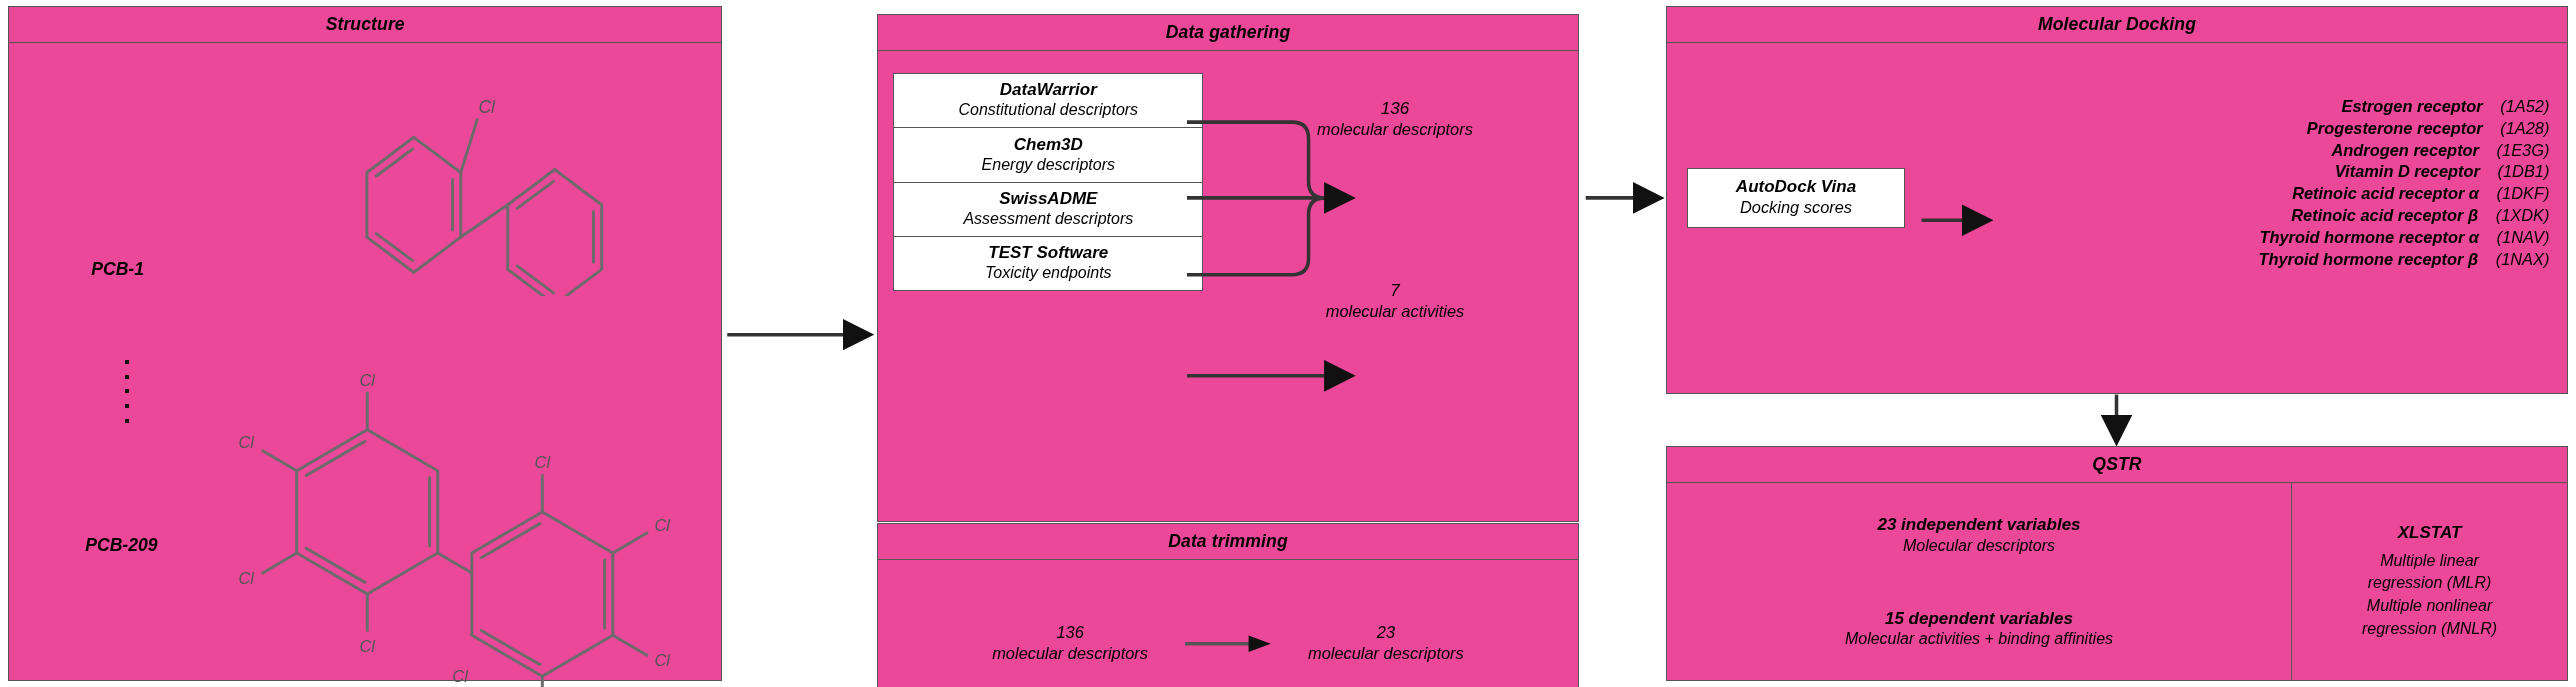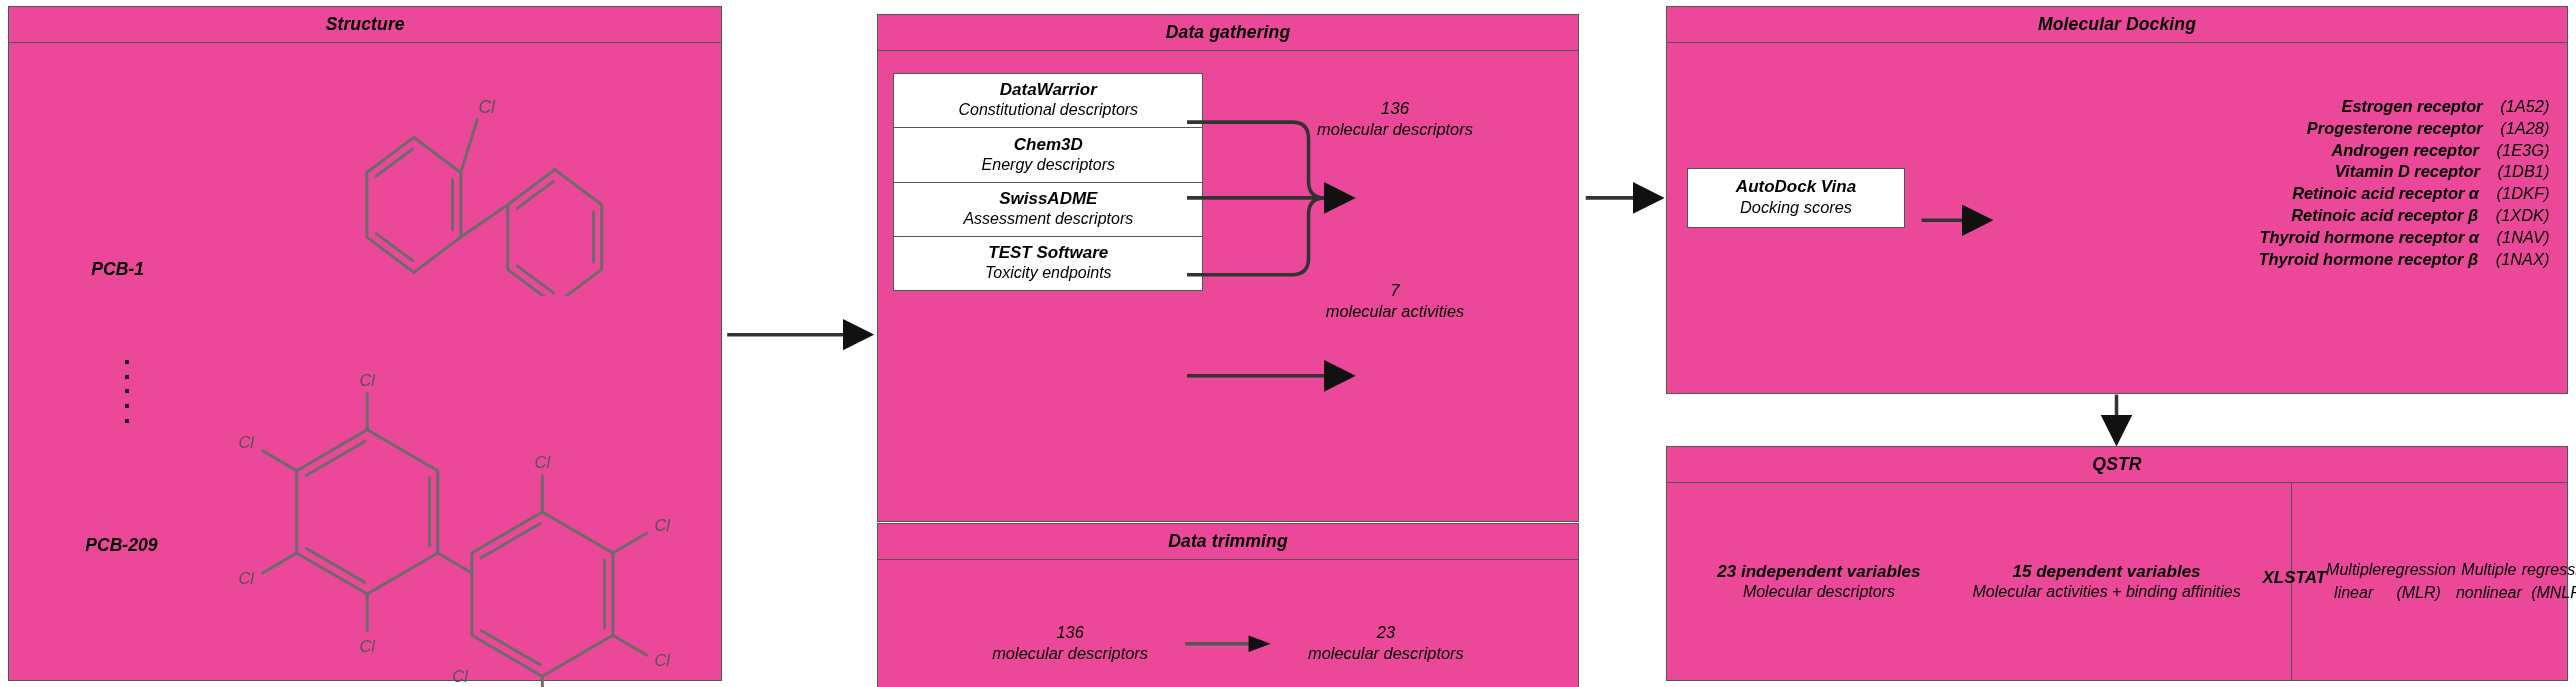--- a/index.html
+++ b/index.html
@@ -53,24 +53,24 @@
   #vina-box .s{font-size:16.4px;line-height:1.25;}
   #receptor-list{position:absolute;right:17.6px;top:53px;text-align:right;}
   #receptor-list .rrow{font-size:16.4px;line-height:1.33;white-space:nowrap;}
   #receptor-list .rrow b{font-weight:bold;}
   #receptor-list .rrow span{font-weight:normal;margin-left:13px;}
 
   
   #qstr-panel{left:1666px;top:446px;width:902px;height:235px;}
   #qstr-left{position:absolute;left:0;top:36px;bottom:0;width:625px;
              border-right:1.8px solid #555;box-sizing:border-box;
-             display:flex;flex-direction:row;align-items:center;
+             display:flex;flex-direction:column;
              justify-content:center;gap:52px;}
   #qstr-right{position:absolute;right:0;top:36px;bottom:0;width:275px;
-              display:flex;flex-direction:row;align-items:center;
+              display:flex;flex-direction:column;align-items:center;
               justify-content:center;text-align:center;}
   .qblock{text-align:center;}
   .qblock .t{font-size:17px;font-weight:bold;line-height:1.25;}
   .qblock .s{font-size:16px;line-height:1.25;}
   #qstr-right .t{font-size:17px;font-weight:bold;margin-bottom:7px;}
   #qstr-right .s{font-size:16px;line-height:1.42;}
 
   svg.overlay{position:absolute;left:0;top:0;width:2576px;height:687px;
               pointer-events:none;}
   .mol{position:absolute;}

